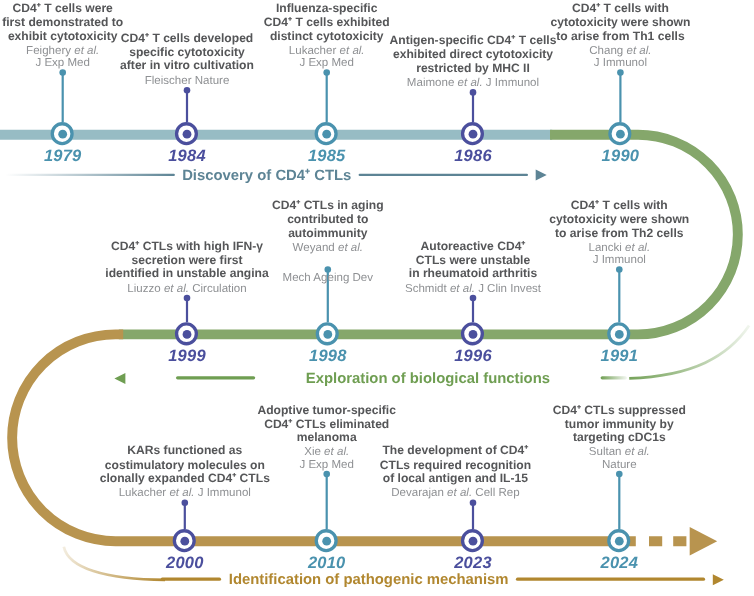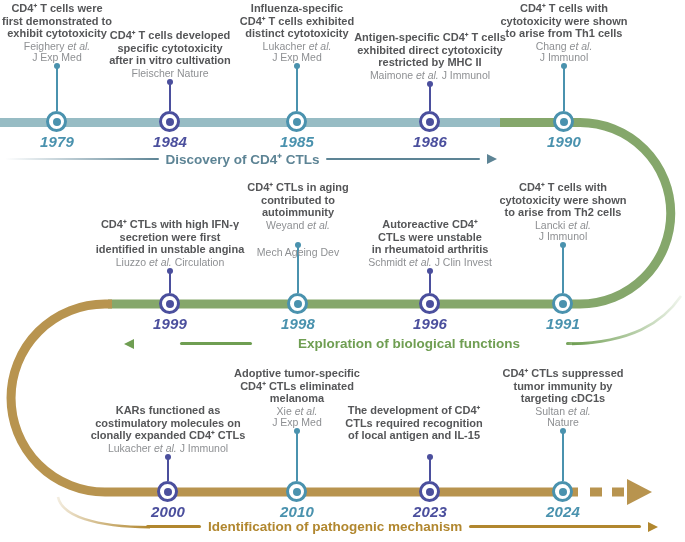--- a/index.html
+++ b/index.html
@@ -24,21 +24,21 @@
   .teal-bd{border-color:var(--teal_accent);}
   .purple-bd{border-color:var(--purple_accent);}
   .phase{position:absolute;display:flex;align-items:center;gap:7px;z-index:2;}
   .phase .label{font-size:13.5px;font-weight:bold;white-space:nowrap;}
   .pl{height:2.5px;border-radius:2px;}
   .arrow-right{width:0;height:0;border-top:5px solid transparent;border-bottom:5px solid transparent;border-left:10px solid currentColor;}
   .arrow-left{width:0;height:0;border-top:5px solid transparent;border-bottom:5px solid transparent;border-right:10px solid currentColor;}
   #phase-discovery{left:5px;top:150px;width:492px;color:var(--phase_teal);}
   #phase-discovery .pl{background:var(--phase_teal);}
   #phase-discovery .pl.fade{background:linear-gradient(to right, rgba(93,132,149,0), rgba(93,132,149,1));}
-  #phase-exploration{left:124px;top:336px;width:466px;color:var(--phase_green);gap:46px;}
+  #phase-exploration{left:104px;top:336px;width:466px;color:var(--phase_green);gap:46px;}
   #phase-exploration .pl{background:var(--phase_green);}
   #phase-exploration .pl.fade{background:linear-gradient(to right, rgba(111,158,82,1), rgba(111,158,82,0.08));}
   #phase-identification{left:146px;top:519px;width:512px;color:var(--phase_tan);}
   #phase-identification .pl{background:var(--phase_tan);}
   .f1{flex:1;} .f3{flex:3;} .f03{flex:0.32;}
 </style>
 </head>
 <body>
 
 <div id="canvas">
@@ -208,20 +208,21 @@
     </div>
     <div class="stem-dot teal-bg" style="left: 294px; top: 428px;"></div>
     <div class="stem teal-bg" style="left: 296px; top: 433px; height: 48px;"></div>
     <div class="ring teal-bd" style="left: 286px; top: 481px;"></div>
     <div class="ring-dot teal-bg" style="left: 293px; top: 488px;"></div>
     <div class="year teal-c" style="left: 262px; top: 503px;">2010</div>
     <div class="ev-text" style="left: 324px; top: 404px; width: 180px;">
       <div class="ev-title">The development of CD4⁺
 CTLs required recognition
 of local antigen and IL-15</div>
+      <div class="ev-attr"><span>Devarajan </span><i class="etal">et al.</i><span> Cell Rep</span></div>
     </div>
     <div class="stem-dot purple-bg" style="left: 427px; top: 454px;"></div>
     <div class="stem purple-bg" style="left: 429px; top: 459px; height: 22px;"></div>
     <div class="ring purple-bd" style="left: 419px; top: 481px;"></div>
     <div class="ring-dot purple-bg" style="left: 426px; top: 488px;"></div>
     <div class="year purple-c" style="left: 395px; top: 503px;">2023</div>
     <div class="ev-text" style="left: 483px; top: 367px; width: 160px;">
       <div class="ev-title">CD4⁺ CTLs suppressed
 tumor immunity by
 targeting cDC1s</div>

